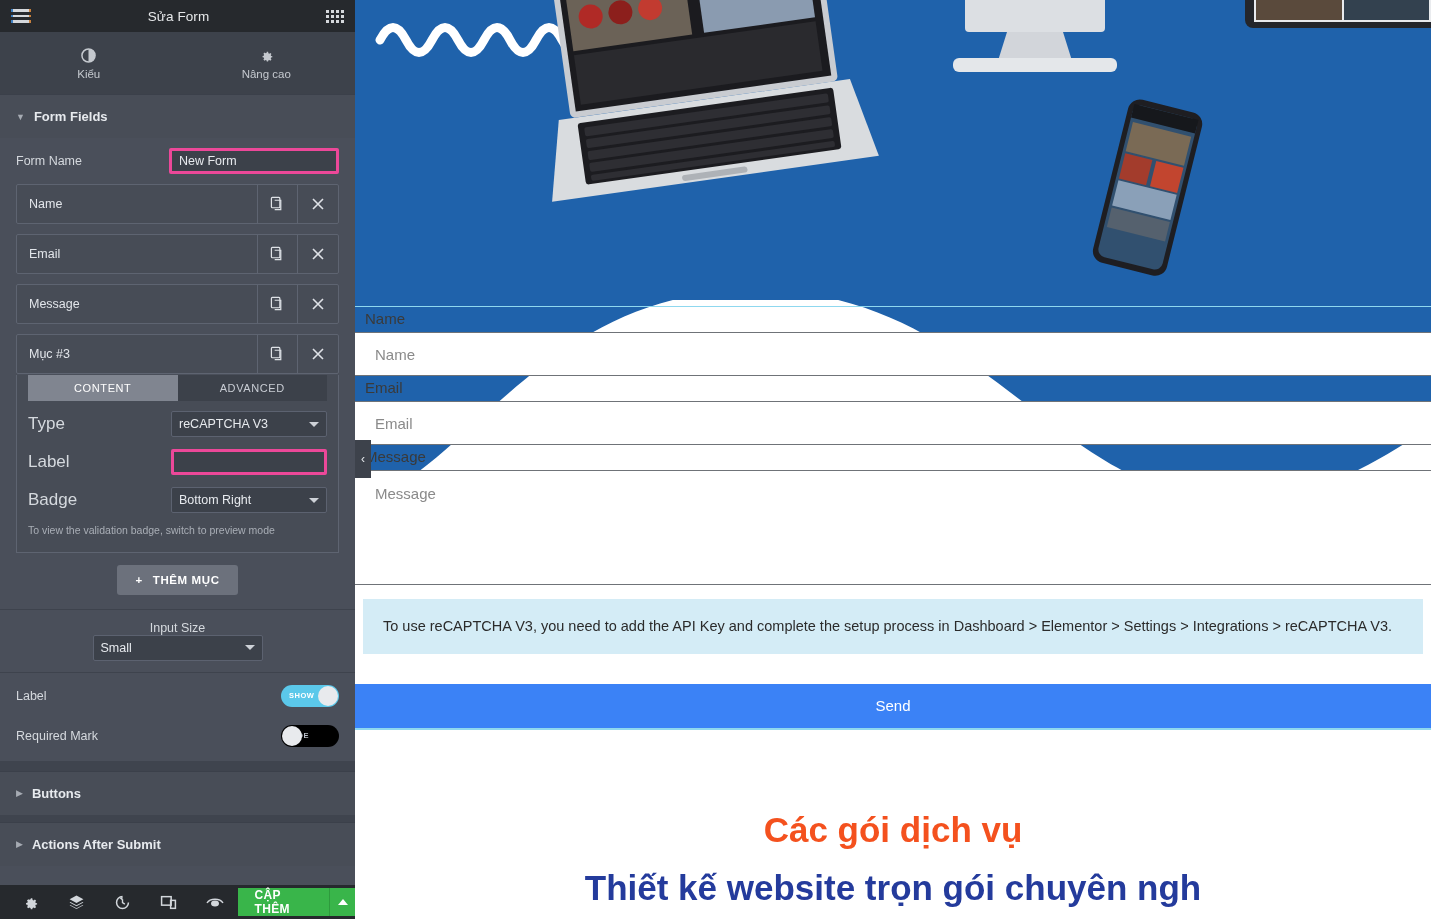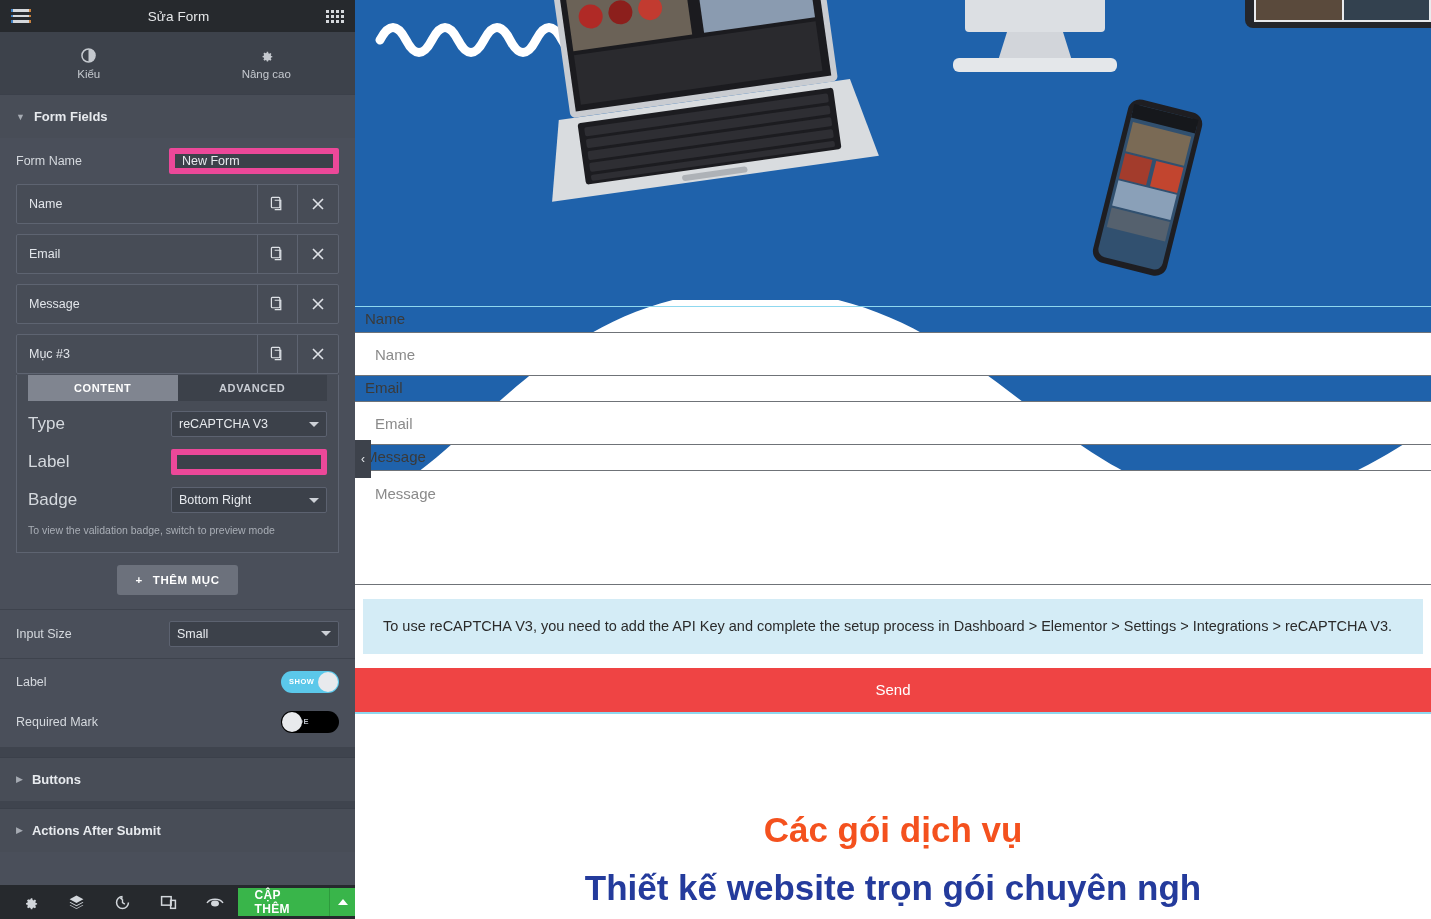--- a/index.html
+++ b/index.html
@@ -54,21 +54,21 @@
   .section-head .caret { color:#a6abb3; font-size: 9px; }
   .section-head .st { color: #e7eaee; font-size: 13px; font-weight: bold; }
 
   .panel-body { background:#4a4f5a; }
 
   
   .row { display:flex; align-items:center; padding: 10px 16px; }
   .row .lbl { color:#d5d9de; font-size: 12.5px; flex: 1; }
   .txtinput {
     width: 170px; height: 26px; background: #3c414a;
-    border: 6px solid #ec4899; border-radius: 2px;
+    border: 3px solid #ec4899; border-radius: 2px;
     color: #e7eaee; font-size: 12.5px; padding: 0 7px;
     font-family: "Liberation Sans", sans-serif; outline: none;
   }
   .selbox {
     width: 170px; height: 26px; background: #3c414a;
     border: 1px solid #5c6270; border-radius: 2px;
     color: #e7eaee; font-size: 12.5px; padding: 0 20px 0 7px;
     display:flex; align-items:center; position: relative; cursor:pointer;
   }
   .selbox .arr {
@@ -95,21 +95,21 @@
   .field-btn svg { display:block; }
 
   
   .editor {
     margin: 0 16px; border: 1px solid #5e6471; border-top: none;
     background: #474c56; padding: 0 0 14px 0; margin-top: -10px;
   }
   .subtabs { display:flex; margin: 11px 11px 4px 11px; }
   .subtab {
     flex:1; height: 26px; display:flex; align-items:center; justify-content:center;
-    background:#3c414a; color:#c9cdd4; font-size: 11px; font-weight:bold;
+    background:#3c414a; color:#c9cdd4; font-size: 11px; font-weight:normal;
     letter-spacing: .6px; cursor:pointer;
   }
   .subtab.active { background:#808590; color:#fff; }
   .editor .row { padding: 6px 11px; }
   .editor .lbl { font-size: 17px; }
   .editor .txtinput, .editor .selbox { width: 156px; }
   .hint {
     color:#a9aeb6; font-size: 10.5px; 
     padding: 5px 11px 0 11px; line-height:1.3;
   }
@@ -197,21 +197,21 @@
   }
   .f-textarea {
     height: 115px; border-top: 1px solid #6f7378; border-bottom: 1px solid #6f7378;
     background:#fff; padding: 14px 20px; color:#8a8a8a; font-size: 15px;
   }
   .captcha-note {
     margin: 14px 8px 0 8px; background:#d4ecf6; color:#2b2b2b;
     font-size: 14.5px; padding: 18px 20px; line-height: 1.3;
   }
   .sendbar {
-    margin-top: 14px; height: 46px; background:#ef4444;
+    margin-top: 30px; height: 46px; background:#3b82f6;
     border-bottom: 2px solid #8fd8ef;
     display:flex; align-items:center; justify-content:center;
     color:#fff; font-size: 15px; cursor:pointer;
   }
   .headings { position:absolute; left:0; top: 810px; width:1076px; text-align:center; }
   .h-orange { color:#f4511e; font-size: 35px; font-weight:bold; }
   .h-blue { color:#243b9c; font-size: 35px; font-weight:bold; margin-top: 18px; white-space:nowrap; }
 </style>
 </head>
 <body>
@@ -472,21 +472,21 @@
 
       <div class="addbtn-wrap">
         <button class="addbtn">
           <span>+</span>
           <span>THÊM MỤC</span>
         </button>
       </div>
 
       <div class="divider"></div>
 
-      <div class="row" style="padding:11px 16px;">
+      <div class="row" style="padding:11px 16px;flex-direction:column;">
         <span class="lbl">Input Size</span>
         <div class="selbox">
           <span>Small</span>
           <span class="arr"></span>
         </div>
       </div>
 
       <div class="divider"></div>
 
       <div class="row" style="padding:12px 16px 10px 16px;">

